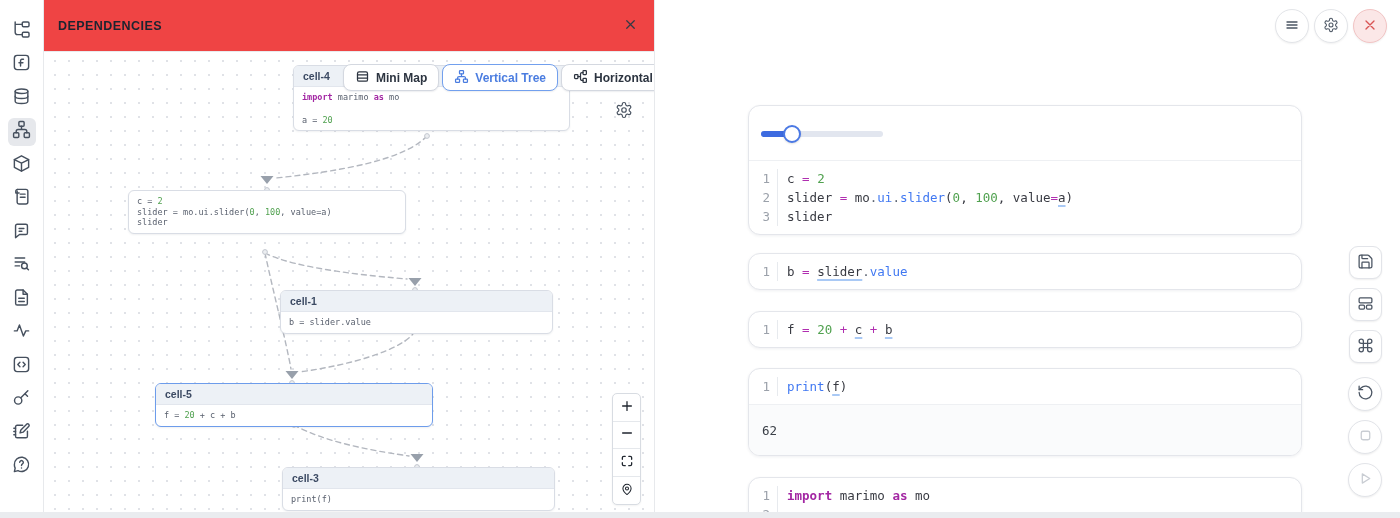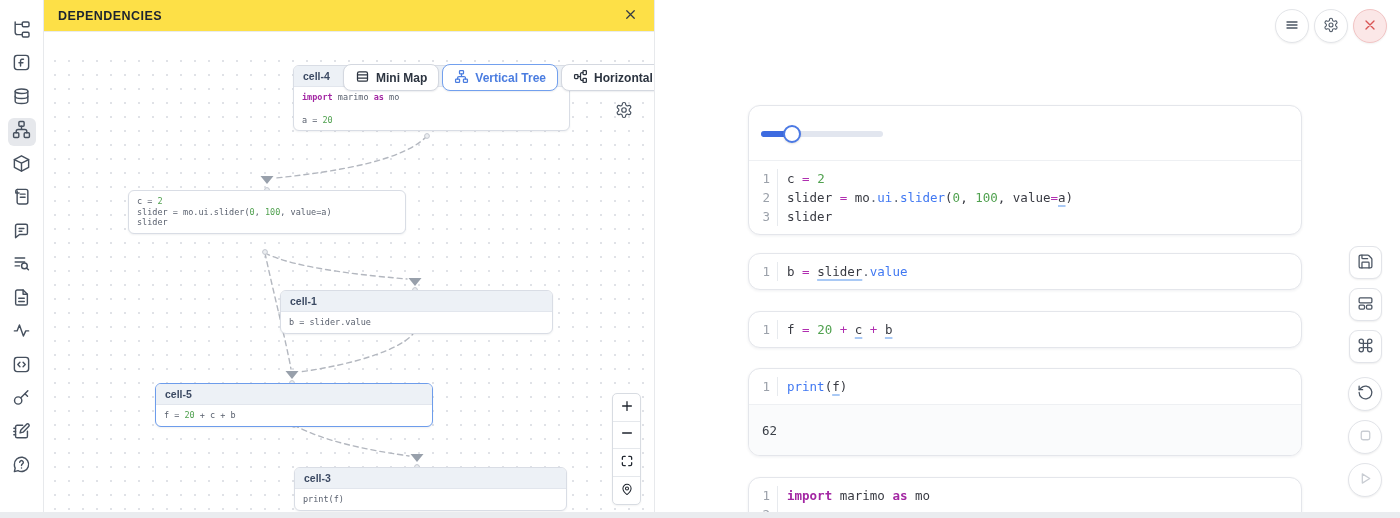--- a/index.html
+++ b/index.html
@@ -10,22 +10,22 @@
   
   .sidebar { width:44px; flex:none; border-right:1px solid #e7e9ec; background:#fff;
     display:flex; flex-direction:column; align-items:center; padding-top:17px; gap:5.5px; }
   .sb-item { width:28px; height:28px; border-radius:6px; display:flex; align-items:center;
     justify-content:center; color:#46505e; cursor:pointer; }
   .sb-item.active { background:#e6e8ec; }
   .sb-item svg { width:19px; height:19px; }
 
   
   .dep-panel { width:611px; flex:none; position:relative; border-right:1px solid #e7e9ec; background:#fff; }
-  .dep-header { height:32px; border-bottom:1px solid #e9ebee; display:flex; align-items:center;
-    justify-content:space-between; padding:0 16px 0 14px; background:#fde047; position:relative; z-index:5; }
+  .dep-header { height:52px; border-bottom:1px solid #e9ebee; display:flex; align-items:center;
+    justify-content:space-between; padding:0 16px 0 14px; background:#ef4444; position:relative; z-index:5; }
   .dep-title { font-size:12.5px; font-weight:bold; letter-spacing:.45px; color:#1c2430; }
   .dep-close { background:none; border:none; color:#333a45; cursor:pointer; display:flex; }
   .dep-close svg { width:15px; height:15px; }
 
   .graph { position:absolute; top:48px; left:0; right:0; bottom:0; overflow:hidden;
     background-image:radial-gradient(circle, #e0e2e7 1.2px, transparent 1.2px);
     background-size:14px 14px; background-position:4px 6px; }
   #edges { position:absolute; left:0; top:0; z-index:1; }
 
   .node { position:absolute; z-index:2; background:#fff; border:1px solid #d9dde5; border-radius:6px;
@@ -305,21 +305,21 @@
           <div class="node-body"><div class="code-line"><span class="tk-plain">c = </span><span class="tk-num">2</span></div><div class="code-line"><span class="tk-plain">slider = mo.ui.slider(</span><span class="tk-num">0</span><span class="tk-plain">, </span><span class="tk-num">100</span><span class="tk-plain">, value=a)</span></div><div class="code-line"><span class="tk-plain">slider</span></div></div>
         </div>
         <div class="node" style="left: 236px; top: 242px; width: 273px;">
           <div class="node-header">cell-1</div>
           <div class="node-body"><div class="code-line"><span class="tk-plain">b = slider.value</span></div></div>
         </div>
         <div class="node selected" style="left: 111px; top: 335px; width: 278px;">
           <div class="node-header">cell-5</div>
           <div class="node-body"><div class="code-line"><span class="tk-plain">f = </span><span class="tk-num">20</span><span class="tk-plain"> + c + b</span></div></div>
         </div>
-        <div class="node" style="left: 250px; top: 419px; width: 273px;">
+        <div class="node" style="left: 238px; top: 419px; width: 273px;">
           <div class="node-header">cell-3</div>
           <div class="node-body"><div class="code-line"><span class="tk-plain">print(f)</span></div></div>
         </div>
       </div>
   </section>
 
   <section class="main">
     <div class="win-buttons" id="win-buttons">
         <button class="win-btn">
           <span><svg viewBox="0 0 24 24" fill="none" stroke="currentColor" stroke-width="2" stroke-linecap="round" stroke-linejoin="round">

